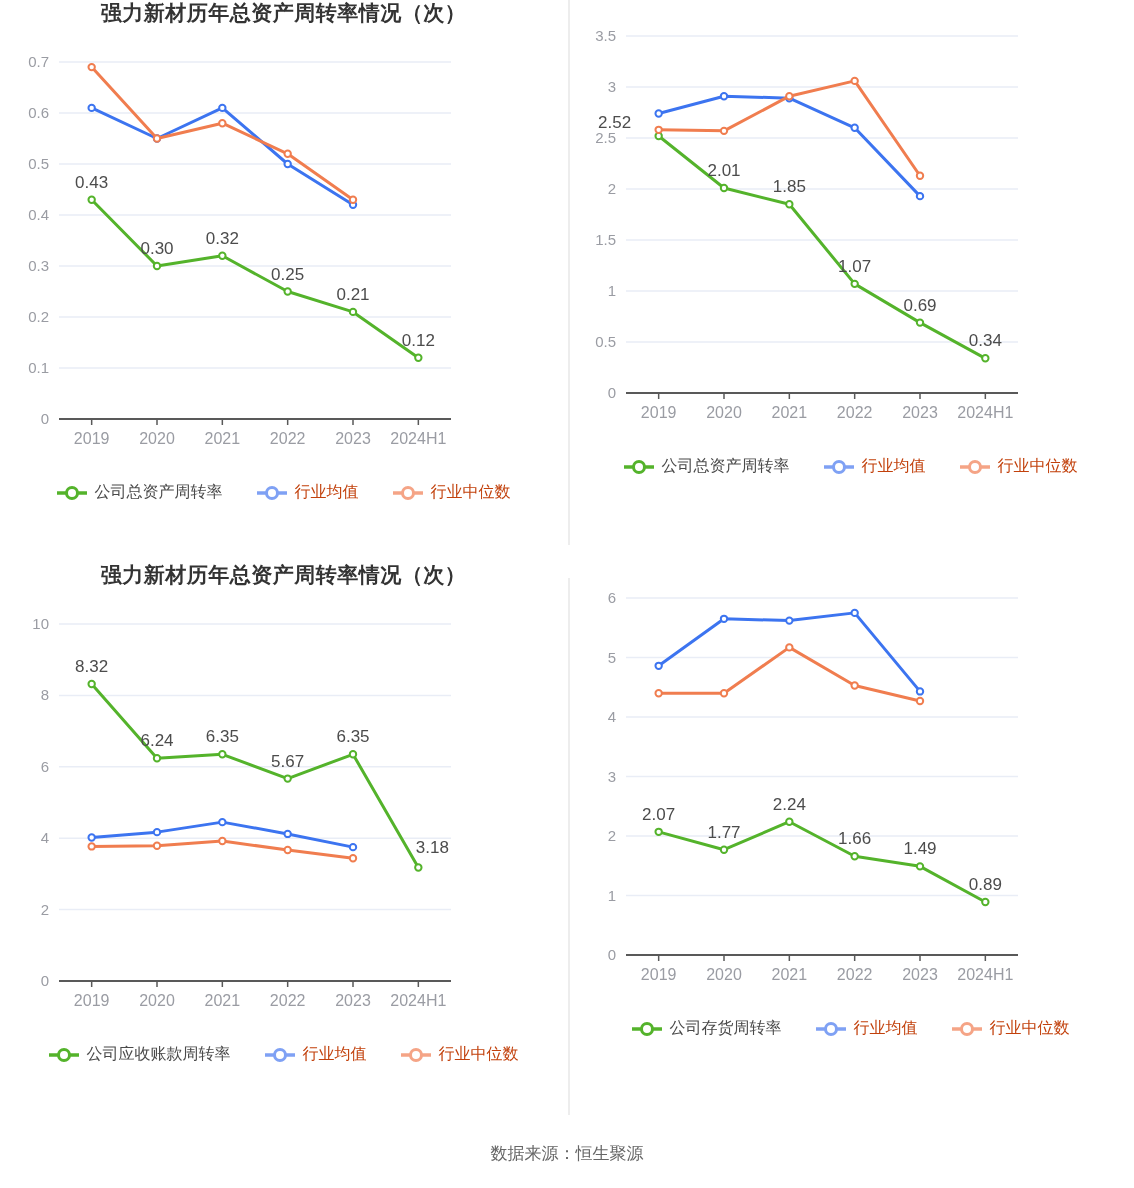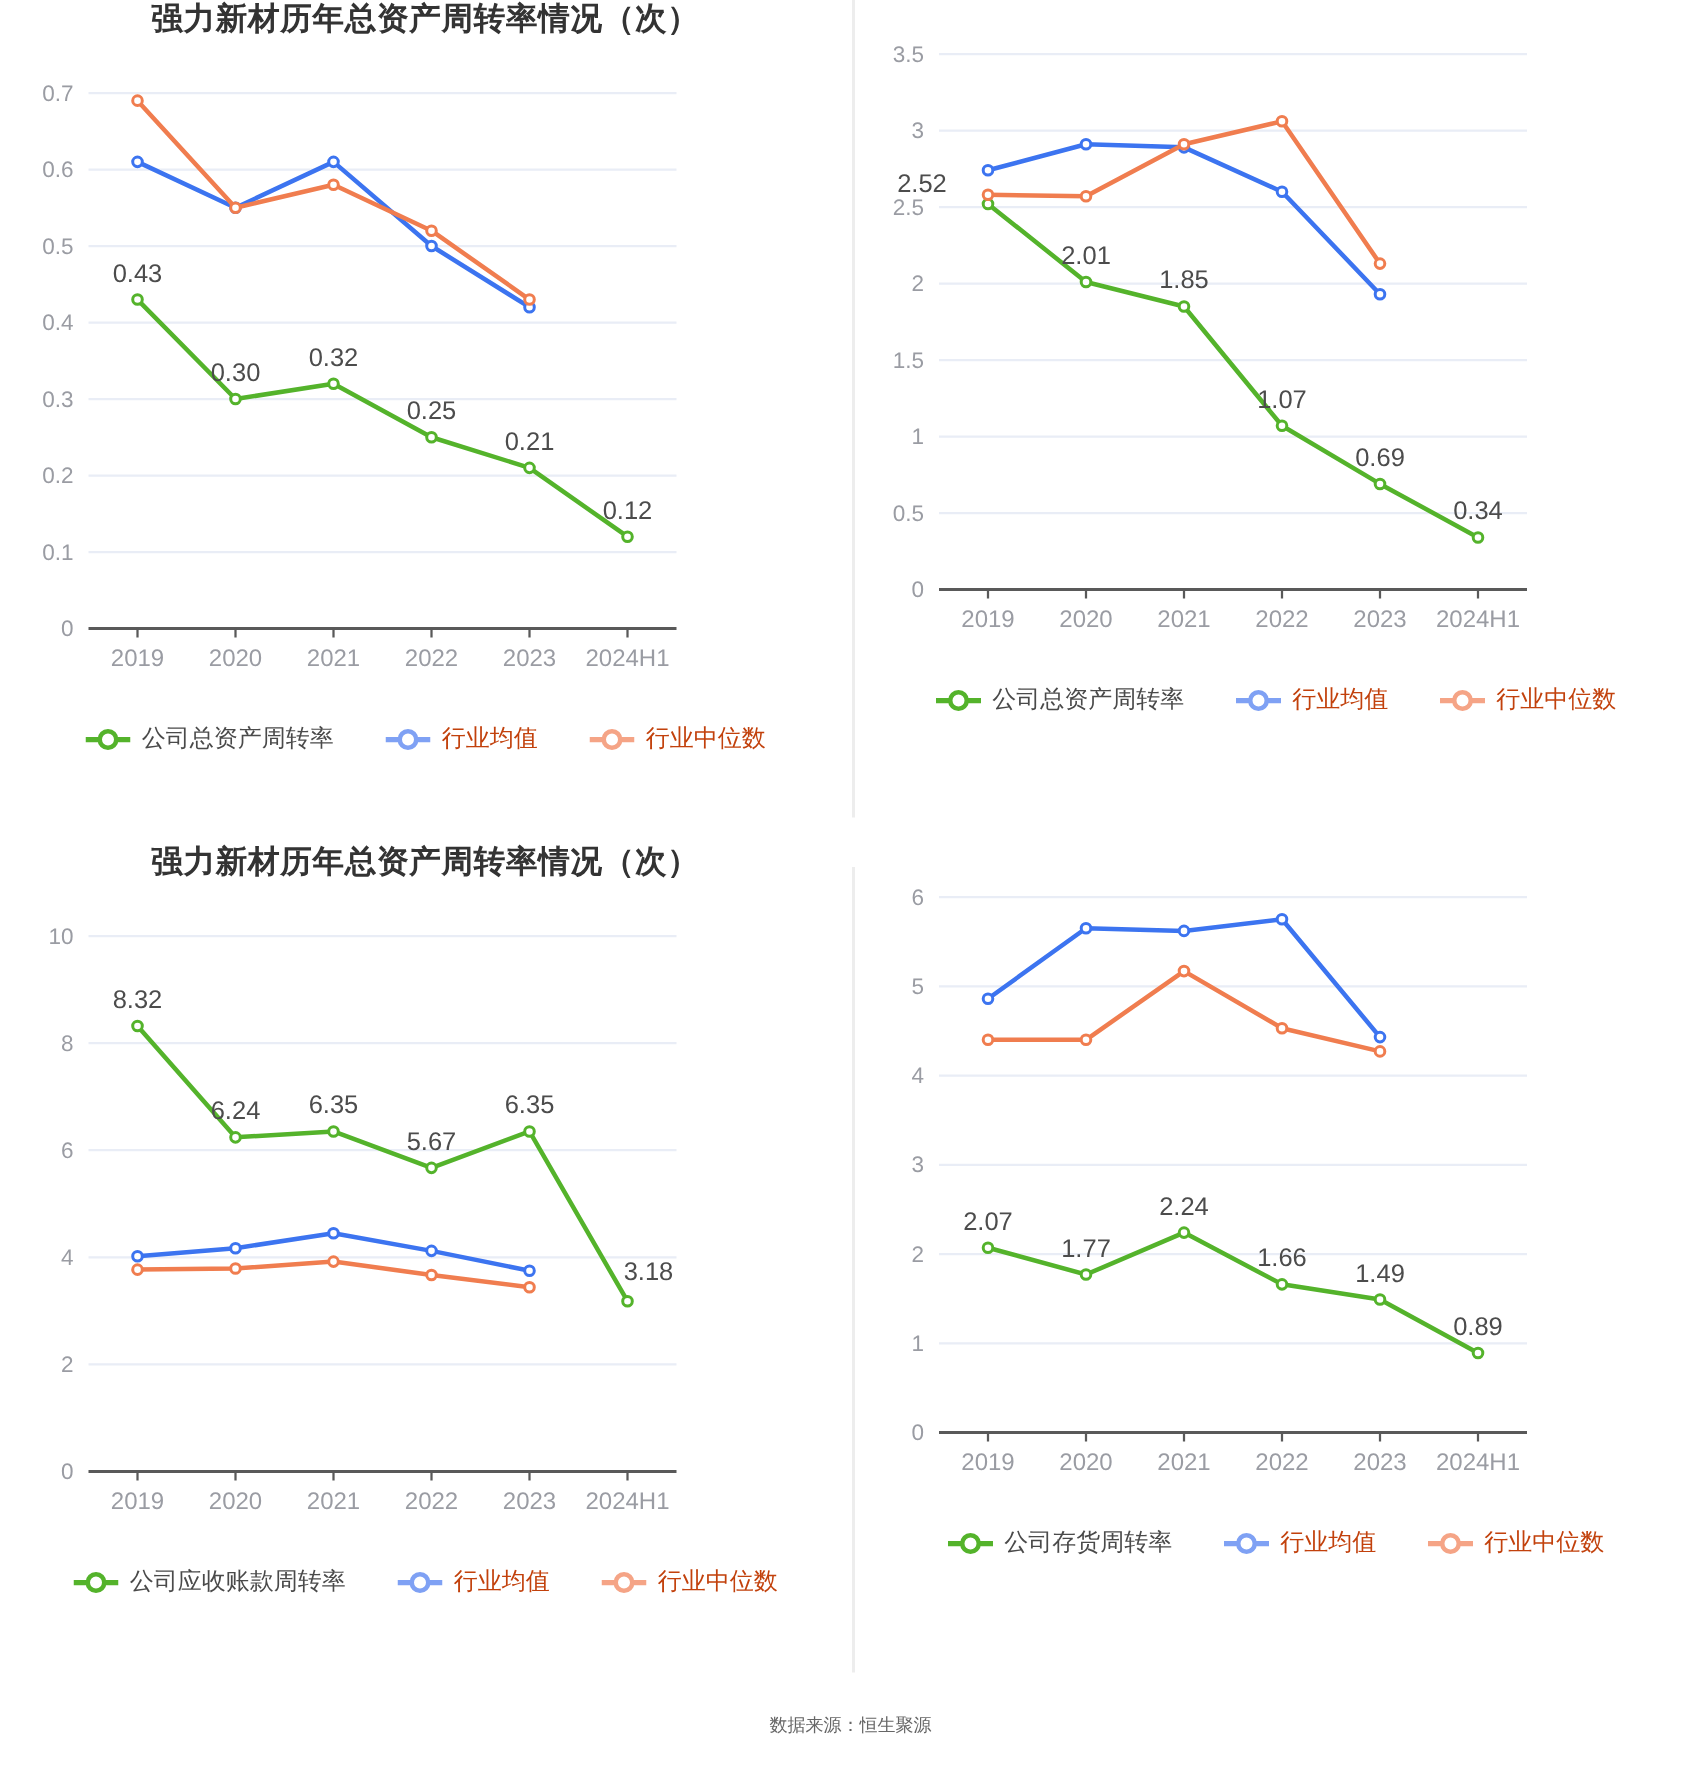--- a/index.html
+++ b/index.html
@@ -13,21 +13,21 @@
   .ytick{font-size:15px;fill:#9a9ca3;}
   .xtick{font-size:16px;fill:#9a9ca3;}
   .dlabel{font-size:17px;fill:#4c4c4c;}
   .legend{margin-top:28px;display:flex;justify-content:center;align-items:center;gap:34px;}
   .legend-item{display:inline-flex;align-items:center;gap:8px;font-size:16px;color:#c2410c;cursor:pointer;}
   .legend-item:first-child{color:#4a4a4a;}
   .divider{position:absolute;width:2px;background:#ededed;left:568px;}
   .divider.top-row{top:0;height:545px;}
   .divider.bottom-row{top:578px;height:537px;}
   .footer{height:64px;box-sizing:border-box;padding-top:18px;text-align:center;
-    font-size:12px;color:#666;}
+    font-size:17px;color:#666;}
 </style>
 </head>
 <body>
 
 <div class="page">
   <div class="grid">
 
     <section class="panel">
       <h2 class="chart-title">强力新材历年总资产周转率情况（次）</h2>
       <svg class="chart-svg" width="567" height="422" viewBox="0 0 567 422">

